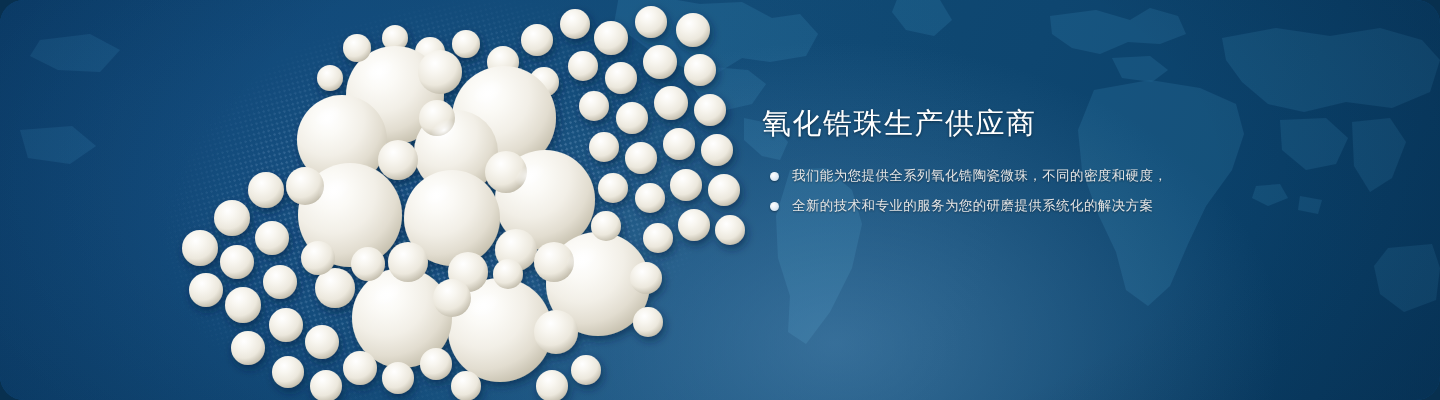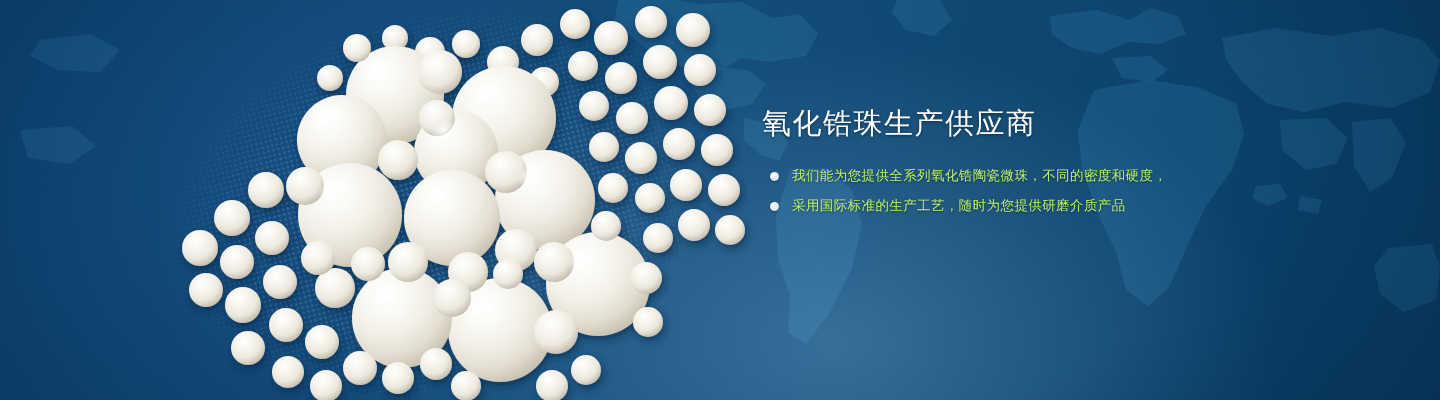--- a/index.html
+++ b/index.html
@@ -10,20 +10,21 @@
   body {
     font-family: "Liberation Sans", "DejaVu Sans", sans-serif;
   }
 
   .banner {
     position: relative;
     width: 1440px;
     height: 400px;
     overflow: hidden;
     background: #0a4375;
+    border-radius: 24px;
   }
 
   
   .bg-base {
     position: absolute;
     inset: 0;
     background:
       radial-gradient(ellipse 620px 420px at 58% 86%, rgba(86,142,184,0.55) 0%, rgba(86,142,184,0.22) 42%, rgba(86,142,184,0) 72%),
       radial-gradient(ellipse 900px 620px at 26% 50%, rgba(30,86,138,0.55) 0%, rgba(30,86,138,0) 70%),
       linear-gradient(112deg, #0a4171 0%, #0d4674 22%, #104a74 45%, #0e4670 66%, #0a4069 84%, #083a61 100%);
@@ -91,21 +92,21 @@
     white-space: nowrap;
   }
   .bullets {
     list-style: none;
     margin: 0;
     padding: 0;
   }
   .bullet {
     position: relative;
     padding-left: 30px;
-    color: #bef264;
+    color: #e5e5e5;
     font-size: 13.5px;
     line-height: 24px;
     letter-spacing: 0.4px;
     margin-bottom: 6px;
     text-shadow: 0 1px 2px rgba(0,0,0,0.42);
   }
   .bullet:last-child { margin-bottom: 0; }
   .bullet-dot {
     position: absolute;
     left: 8px;
@@ -295,22 +296,22 @@
 
     <h1 class="headline">氧化锆珠生产供应商</h1>
 
     <ul class="bullets">
 
       <li class="bullet">
         <span class="bullet-dot"></span>
         <span class="bullet-line">我们能为您提供全系列氧化锆陶瓷微珠，不同的密度和硬度，</span>
       </li>
 
-
       <li class="bullet">
         <span class="bullet-dot"></span>
-        <span class="bullet-line">采用国际标准的生产工艺，随时为您提供研磨介质产品</span>
+        <span class="bullet-line">全新的技术和专业的服务为您的研磨提供系统化的解决方案</span>
       </li>
+
 
     </ul>
   </div>
 
 </div>
 
 </body></html>

